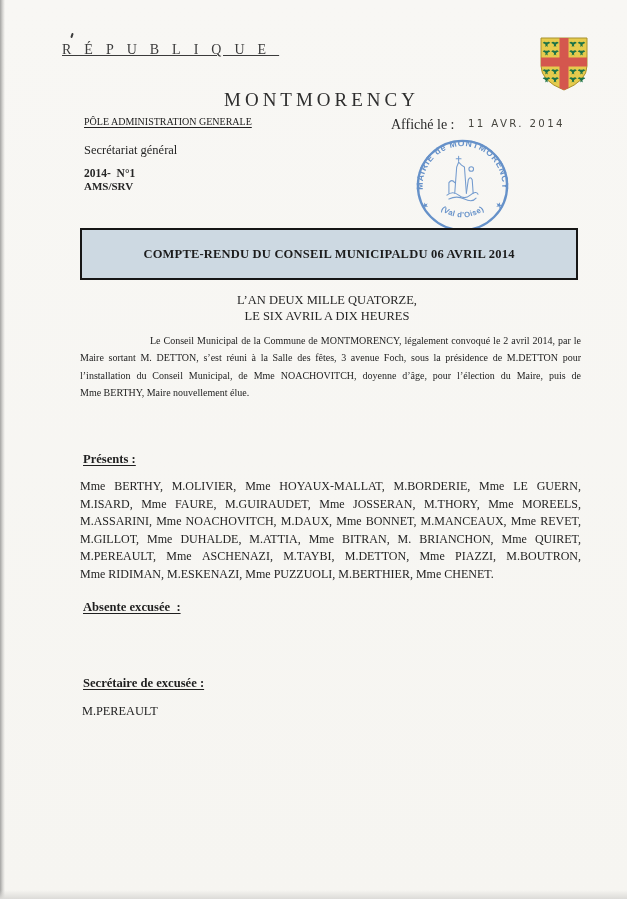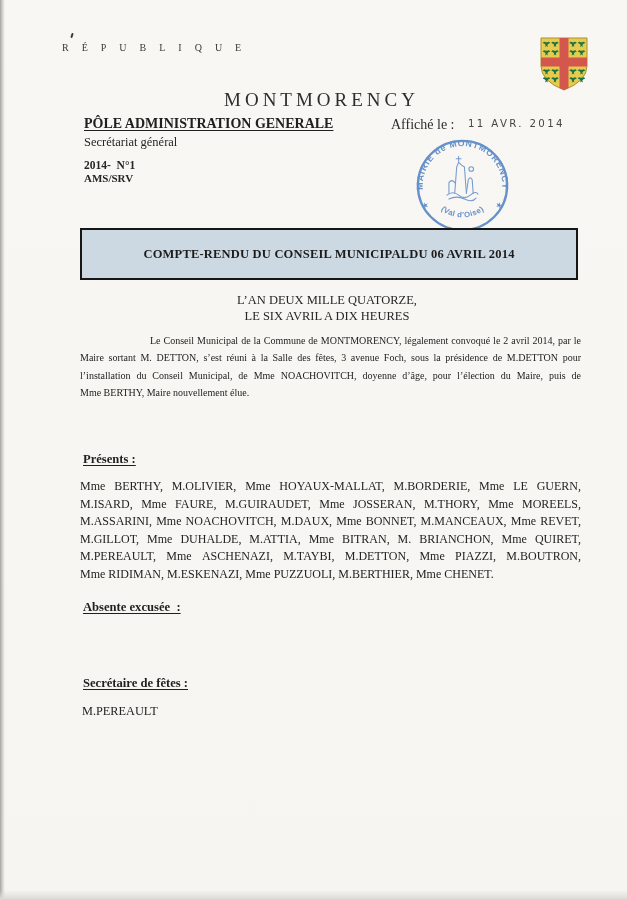--- a/index.html
+++ b/index.html
@@ -11,32 +11,32 @@
   }
   .scan-left  { position:absolute; left:0; top:0; width:5px; height:100%;
     background:linear-gradient(90deg,#a4a4a2,#d8d7d4 55%,rgba(246,245,241,0)); }
   .scan-bottom{ position:absolute; left:0; bottom:0; width:100%; height:9px;
     background:linear-gradient(180deg,rgba(246,245,241,0),#dcdbd8); }
   .speck { position:absolute; left:71px; top:33px; width:2px; height:5px;
     background:#3c3c3c; transform:rotate(18deg); border-radius:1px; }
 
   .header-row { position:absolute; left:62px; top:36px; width:528px;
     display:flex; justify-content:space-between; align-items:flex-start; }
-  .rep-text { font-size:10px; letter-spacing:13px; color:#3b3b3b;
-    padding-top:6px; white-space:nowrap; }
+  .rep-text { font-size:14px; letter-spacing:13px; color:#3b3b3b;
+    padding-top:6px; white-space:nowrap;text-decoration:underline; }
   .rep-right { margin-right:-13px; }
   .coat { width:52px; height:56px; flex:0 0 auto; }
 
   .city { position:absolute; left:8px; top:89px; width:627px; text-align:center;
     font-size:19px; letter-spacing:4px; color:#2e2e2e; }
 
   .dept { position:absolute; left:84px; top:116px; }
-  .pole { font-size:14px; font-weight:bold; text-decoration:underline;
+  .pole { font-size:10px; font-weight:normal; text-decoration:underline;
     text-underline-offset:2px; color:#202020; }
-  .secretariat { font-size:12.5px; margin-top:3px; }
+  .secretariat { font-size:12.5px; margin-top:16px; }
   .refnum { font-size:11.5px; font-weight:bold; margin-top:9px; white-space:pre-wrap; }
   .refcode { font-size:11px; font-weight:bold; margin-top:1px; }
 
   .affiche-label { position:absolute; left:391px; top:117px; font-size:14px; color:#2b2b2b; }
   .affiche-date { position:absolute; left:468px; top:117px;
     font-family:"DejaVu Sans", sans-serif; font-size:11px; letter-spacing:2.5px;
     color:#47463f; transform:scaleX(0.93); transform-origin:left top; white-space:nowrap; }
 
   .stamp { position:absolute; left:413px; top:137px; width:99px; height:97px; opacity:0.93; }
 
@@ -155,16 +155,16 @@
     <div>LE SIX AVRIL A DIX HEURES</div>
   </div>
 
   <div class="intro">Le Conseil Municipal de la Commune de MONTMORENCY, légalement convoqué le 2 avril 2014, par le Maire sortant M.&nbsp;DETTON, s’est réuni à la Salle des fêtes, 3 avenue Foch, sous la présidence de M.DETTON pour l’installation du Conseil Municipal, de Mme&nbsp;NOACHOVITCH, doyenne d’âge, pour l’élection du Maire, puis de Mme&nbsp;BERTHY, Maire nouvellement élue.</div>
 
   <div class="section-heading presents-heading">Présents :</div>
   <div class="presents-list">Mme&nbsp;BERTHY, M.OLIVIER, Mme&nbsp;HOYAUX-MALLAT, M.BORDERIE, Mme&nbsp;LE&nbsp;GUERN, M.ISARD, Mme&nbsp;FAURE, M.GUIRAUDET, Mme&nbsp;JOSSERAN, M.THORY, Mme&nbsp;MOREELS, M.ASSARINI, Mme&nbsp;NOACHOVITCH, M.DAUX, Mme&nbsp;BONNET, M.MANCEAUX, Mme&nbsp;REVET, M.GILLOT, Mme&nbsp;DUHALDE, M.ATTIA, Mme&nbsp;BITRAN, M.&nbsp;BRIANCHON, Mme&nbsp;QUIRET, M.PEREAULT, Mme&nbsp;ASCHENAZI, M.TAYBI, M.DETTON, Mme&nbsp;PIAZZI, M.BOUTRON, Mme&nbsp;RIDIMAN, M.ESKENAZI, Mme&nbsp;PUZZUOLI, M.BERTHIER, Mme&nbsp;CHENET.</div>
 
   <div class="section-heading absent-heading">Absente excusée  :</div>
 
-  <div class="section-heading secretary-heading">Secrétaire de fêtes :</div>
+  <div class="section-heading secretary-heading">Secrétaire de excusée :</div>
   <div class="secretary-name">M.PEREAULT</div>
 
 </div>
 
 </body></html>

